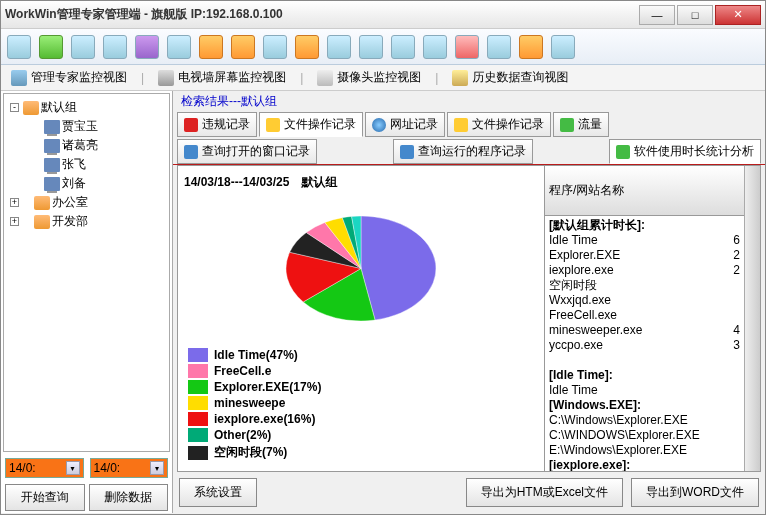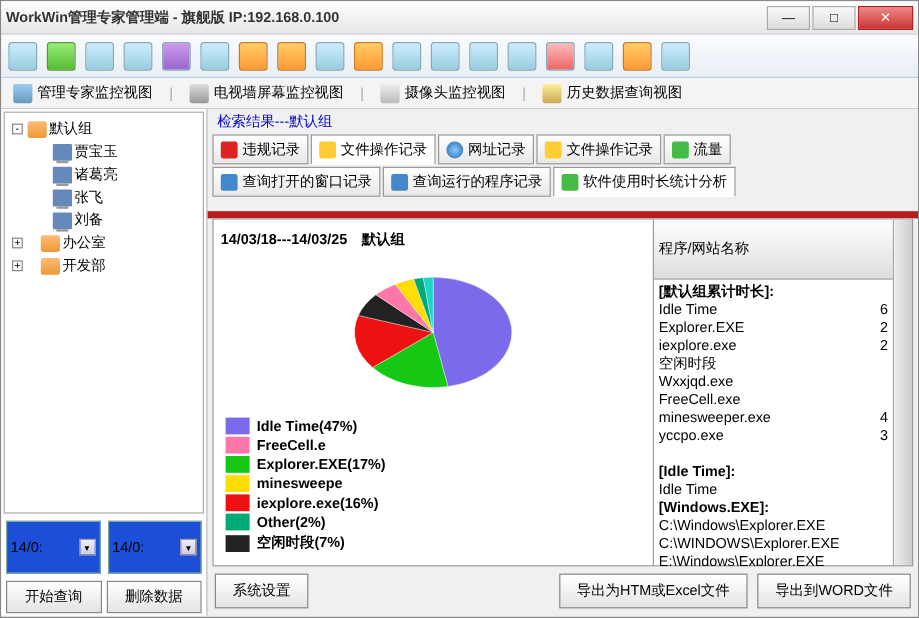--- a/index.html
+++ b/index.html
@@ -25,36 +25,36 @@
 .tree { flex: 1; padding: 4px; overflow: auto; border: 1px solid #aaa; margin: 2px; background: #fff; }
 .tnode { padding: 1px 0 1px 14px; white-space: nowrap; display: flex; align-items: center; gap: 2px; }
 .tnode.root { padding-left: 2px; }
 .tnode.child { padding-left: 36px; }
 .exp { width: 9px; height: 9px; border: 1px solid #888; display: inline-flex; align-items: center; justify-content: center; font-size: 9px; line-height: 7px; margin-right: 2px; background: #fff; }
 .tico { width: 16px; height: 14px; display: inline-block; }
 .tico.group { background: linear-gradient(#fb7,#e93); border-radius: 2px; }
 .tico.pc { background: #68b; position: relative; border-radius: 1px; }
 .tico.pc::after { content:""; position:absolute; bottom:-2px; left:3px; width:10px; height:2px; background:#999; }
 .datebar { display: flex; gap: 6px; padding: 4px; align-items: center; }
-.datebox { flex: 1; border: 1px solid #7a9; background: #1d4ed8; padding: 14px 3px; display: flex; align-items: center; justify-content: space-between; }
+.datebox { flex: 1; border: 1px solid #7a9; background: #f97316; padding: 2px 3px; display: flex; align-items: center; justify-content: space-between; }
 .dropbtn { width: 14px; height: 14px; background: linear-gradient(#eef,#ccd); border: 1px solid #99a; display: flex; align-items: center; justify-content: center; font-size: 8px; }
 .btnrow { display: flex; gap: 4px; padding: 2px 4px; }
 .btn { flex: 1; border: 1px solid #888; background: linear-gradient(#fff,#e4e4e4); padding: 4px 2px; text-align: center; }
 .rightpanel { flex: 1; display: flex; flex-direction: column; background: #f0f0f0; }
 .searchres { color: #00c; padding: 2px 8px; }
 .tabrow { display: flex; gap: 2px; padding: 0 4px; flex-wrap: wrap; }
 .tab { border: 1px solid #999; background: linear-gradient(#fff,#e8e8e8); padding: 3px 6px; display: flex; align-items: center; gap: 4px; white-space: nowrap; }
 .tab.active { background: #fff; border-bottom-color: #fff; position: relative; z-index: 2; }
 .tabicon { width: 14px; height: 14px; display: inline-block; border-radius: 2px; }
 .tabicon.red { background: #d22; }
 .tabicon.yel { background: #fc3; }
 .tabicon.grn { background: #4b4; }
 .tabicon.blu { background: #48c; }
 .tabicon.globe { background: radial-gradient(#8cf,#26a); border-radius: 50%; }
-.subtabrow { display: flex; gap: 2px; padding: 2px 4px 12px 4px; border-bottom: 6px solid #b91c1c; }
+.subtabrow { display: flex; gap: 2px; padding: 2px 4px 0 4px; border-bottom: 1px solid #b91c1c; justify-content: space-between; }
 .content { flex: 1; display: flex; background: #fff; border: 1px solid #999; margin: 0 4px; overflow: hidden; }
 .chartarea { flex: 1; padding: 6px; display: flex; flex-direction: column; }
 .charthdr { font-weight: bold; padding: 2px 0; }
 .pie { width: 210px; height: 160px; margin: 8px auto; position: relative; }
 .legend { display: flex; flex-wrap: wrap; gap: 2px 16px; padding: 4px; font-weight: bold; }
 .legitem { display: flex; align-items: center; gap: 6px; width: 170px; }
 .legbox { width: 20px; height: 14px; }
 .listarea { width: 200px; border-left: 1px solid #999; display: flex; flex-direction: column; }
 .listhdr { background: linear-gradient(#fff,#ddd); border-bottom: 1px solid #999; padding: 16px 4px; font-weight: normal; }
 .list { flex: 1; overflow: auto; padding: 2px 4px; font-family: "SimSun", monospace; line-height: 15px; }

